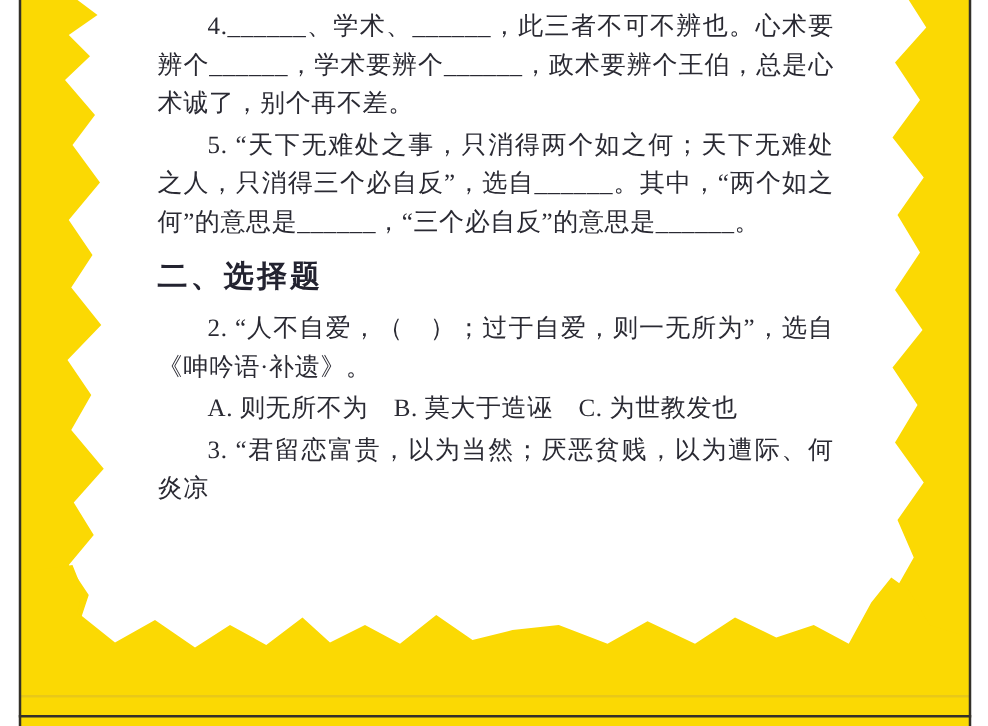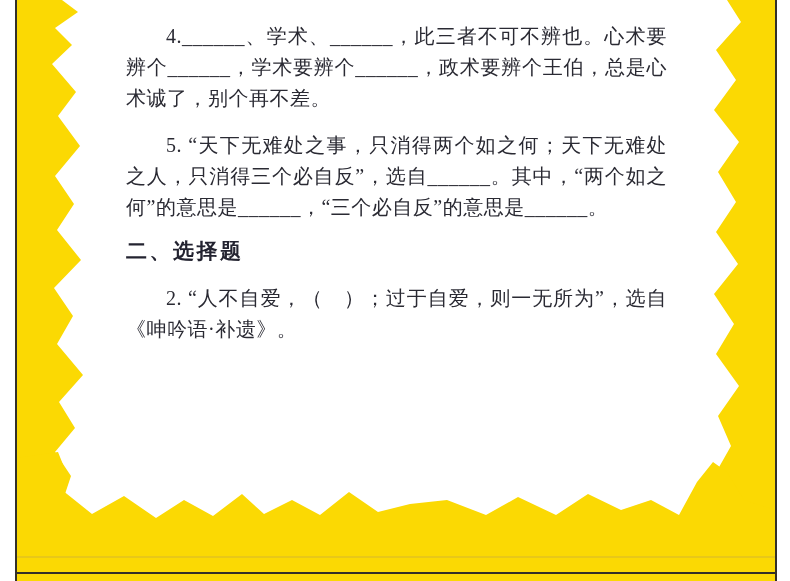--- a/index.html
+++ b/index.html
@@ -31,28 +31,28 @@
     width: 541px;
     z-index: 1;
     color: #2a2a33;
     font-size: 20px;
     line-height: 31px;
     letter-spacing: 0.5px;
     text-align: justify;
   }
   .content p {
     text-indent: 2em;
-    margin: 16px 0 2px 0;
+    margin: 1px 0 2px 0;
   }
   .content p.opts {
     text-indent: 2em;
     white-space: nowrap;
   }
   .content h2 {
-    font-size: 21px;
+    font-size: 24px;
     font-weight: 700;
     letter-spacing: 2.5px;
     margin: 13px 0 10px 0;
     color: #232330;
     text-indent: 0;
   }
 </style>
 </head>
 <body>
 
@@ -73,17 +73,19 @@
     <rect x="15" y="572" width="762" height="2" fill="#333029"></rect>
   </svg>
 
   <div class="content">
     <p>4.______、学术、______，此三者不可不辨也。心术要辨个______，学术要辨个______，政术要辨个王伯，总是心术诚了，别个再不差。</p>
     <p>5. “天下无难处之事，只消得两个如之何；天下无难处之人，只消得三个必自反”，选自______。其中，“两个如之何”的意思是______，“三个必自反”的意思是______。</p>
 
     <h2>二、选择题</h2>
 
     <p>2. “人不自爱，（　）；过于自爱，则一无所为”，选自《呻吟语·补遗》。</p>
+    <p class="opts">A. 则无所不为　B. 莫大于造诬　C. 为世教发也</p>
 
 
+    <p>3. “君留恋富贵，以为当然；厌恶贫贱，以为遭际、何炎凉</p>
   </div>
 
 </div>
 
 </body></html>

